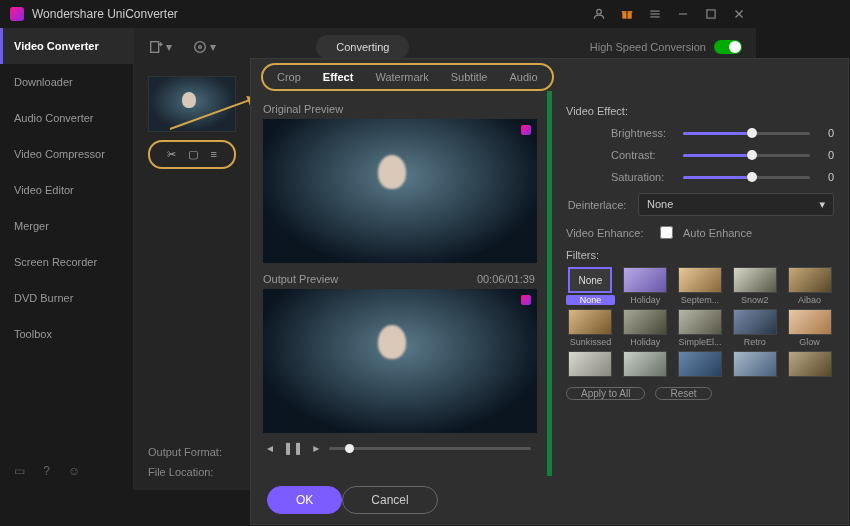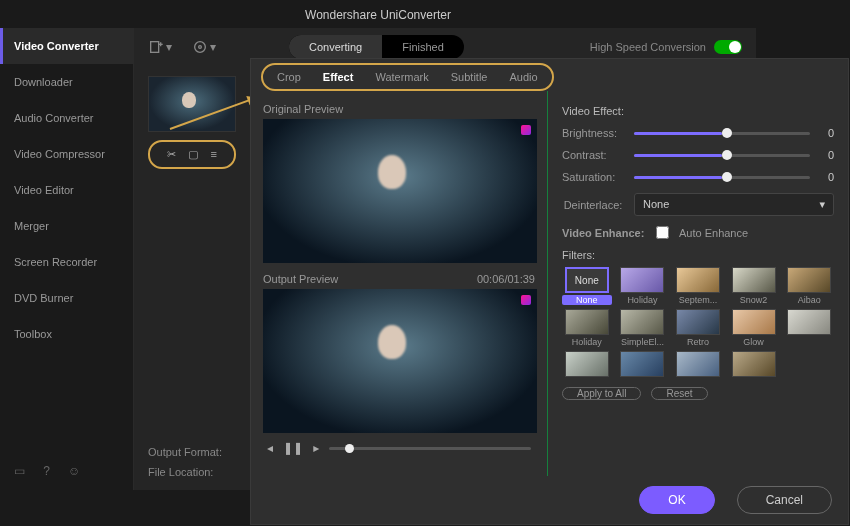--- a/index.html
+++ b/index.html
@@ -1,18 +1,18 @@
 <!DOCTYPE html>
 <html><head>
 <meta charset="utf-8">
 <style>
 * { margin: 0; padding: 0; box-sizing: border-box; font-family: -apple-system, Segoe UI, sans-serif; }
 body { background: #1a1a1a; color: #aaa; font-size: 12px; width: 850px; height: 526px; overflow: hidden; position: relative; }
 .main-window { width: 756px; height: 490px; background: #1e1e1e; display: flex; flex-direction: column; }
-.titlebar { height: 28px; background: #1a1a1a; display: flex; align-items: center; padding: 0 10px; gap: 8px; flex-direction: column; }
+.titlebar { height: 28px; background: #1a1a1a; display: flex; align-items: center; padding: 0 10px; gap: 8px; }
 .logo { width: 14px; height: 14px; background: linear-gradient(135deg, #ff1493, #8a2be2); border-radius: 3px; }
 .titlebar-title { color: #ccc; font-size: 12px; flex: 1; }
 .titlebar-icons { display: flex; gap: 14px; align-items: center; }
 .tb-icon { width: 14px; height: 14px; display: flex; align-items: center; justify-content: center; color: #888; cursor: pointer; }
 .tb-icon svg { width: 14px; height: 14px; }
 .gift { color: #e67e22; }
 .body-row { display: flex; flex: 1; }
 .sidebar { width: 134px; background: #1a1a1a; display: flex; flex-direction: column; border-right: 1px solid #2a2a2a; }
 .sidebar-item { padding: 12px 14px; color: #999; font-size: 11px; cursor: pointer; }
 .sidebar-item.active { background: #2a2a2a; color: #fff; font-weight: 600; border-left: 3px solid #6c5ce7; padding-left: 11px; }
@@ -48,43 +48,43 @@
 .dlg-tabs span.active { color: #fff; font-weight: 700; }
 .dlg-body { display: flex; flex: 1; overflow: hidden; }
 .preview-col { width: 296px; padding: 8px 12px; display: flex; flex-direction: column; }
 .prev-label { font-size: 11px; color: #999; margin: 4px 0; display:flex; justify-content:space-between; }
 .prev-box { width: 274px; height: 144px; background: radial-gradient(ellipse at 50% 40%, #5a7a8a 0%, #0a1520 75%); position: relative; }
 .prev-box::after { content:''; position:absolute; left:42%; top:25%; width:28px; height:34px; background:#dac8b8; border-radius:50% 50% 45% 45%; filter:blur(1px); }
 .prev-box .logo-wm { position: absolute; right: 6px; top: 6px; width: 10px; height: 10px; background: linear-gradient(135deg,#ff1493,#8a2be2); border-radius:2px; }
 .transport { display: flex; align-items: center; gap: 10px; padding: 8px 4px; color: #aaa; }
 .transport .prog { flex: 1; height: 3px; background: #555; border-radius: 2px; position: relative; }
 .transport .prog::after { content: ''; position: absolute; left: 16px; top: -3px; width: 9px; height: 9px; background: #eee; border-radius: 50%; }
-.right-col { flex: 1; padding: 8px 14px; overflow: hidden; border-left: 1px solid #15803d; }
+.right-col { flex: 1; padding: 8px 14px; overflow: hidden; border-left: 5px solid #15803d; }
 .sec-head { color: #bbb; font-size: 11px; margin: 6px 0; }
 .slider-row { display: flex; align-items: center; gap: 10px; margin: 10px 0; font-size: 11px; color: #999; }
-.slider-row .slbl { width: 62px; }
+.slider-row .slbl { width: 62px; margin-left: 45px; }
 .slider-row .track { flex: 1; height: 3px; background: #555; position: relative; border-radius: 2px; }
 .slider-row .track .fill { position: absolute; left: 0; height: 100%; background: #7c6cff; border-radius: 2px; }
 .slider-row .track .knob { position: absolute; top: -4px; width: 10px; height: 10px; background: #eee; border-radius: 50%; }
 .slider-row .val { width: 14px; text-align: right; color: #ccc; }
 .sel-row { display: flex; align-items: center; gap: 10px; margin: 10px 0; font-size: 11px; color: #999; }
 .sel-row .slbl { width: 62px; text-align: center; }
 .sel-row .sel { flex: 1; background: #262626; border: 1px solid #444; padding: 4px 8px; border-radius: 3px; color: #ccc; display:flex; justify-content:space-between; cursor:pointer; }
 .chk-row { display: flex; align-items: center; gap: 10px; margin: 10px 0; font-size: 11px; color: #999; }
-.chk-row .slbl { width: 84px; font-weight: bold; }
+.chk-row .slbl { width: 84px; }
 .chk-row input { accent-color: #7c6cff; }
 .filters { display: grid; grid-template-columns: repeat(5, 1fr); gap: 4px 6px; margin-top: 4px; }
 .filter { text-align: center; cursor: pointer; }
 .filter .sw { width: 44px; height: 26px; background: #666; border: 1px solid #444; margin: 0 auto; }
 .filter.sel .sw { border: 2px solid #7c6cff; background:#3a3a3a; display:flex; align-items:center; justify-content:center; color:#ddd; font-size:10px; }
 .filter .fl { font-size: 9px; color: #999; margin-top: 2px; white-space:nowrap; overflow:hidden; text-overflow:ellipsis; }
 .filter.sel .fl { background: #7c6cff; color: #fff; border-radius: 2px; padding: 0 2px; }
 .action-row { display: flex; gap: 10px; margin-top: 8px; }
 .pill-btn { border: 1px solid #666; border-radius: 12px; padding: 0 14px; font-size: 10px; color: #999; background: none; cursor: pointer; }
-.dlg-foot { display: flex; justify-content: flex-end; gap: 22px; padding: 10px 16px; }
+.dlg-foot { display: flex; justify-content: flex-start; gap: 0; padding: 10px 16px; }
 .btn { border-radius: 16px; padding: 6px 28px; font-size: 12px; cursor: pointer; border: 1px solid #666; background: #2f2f2f; color: #ccc; }
 .btn.primary { background: #7c5cff; border-color: #7c5cff; color: #fff; }
 .sw.f1{background:linear-gradient(135deg,#b8a8e8,#6858a8)}
 .sw.f2{background:linear-gradient(135deg,#e8c898,#886838)}
 .sw.f3{background:linear-gradient(135deg,#d8d8c8,#585848)}
 .sw.f4{background:linear-gradient(135deg,#c8a878,#584828)}
 .sw.f5{background:linear-gradient(135deg,#d8b888,#785828)}
 .sw.f6{background:linear-gradient(135deg,#a8a898,#484838)}
 .sw.f7{background:linear-gradient(135deg,#b8b8a8,#585848)}
 .sw.f8{background:linear-gradient(135deg,#7888a8,#283848)}
@@ -164,21 +164,20 @@
               <rect x="4" y="4" width="12" height="16"></rect>
               <line x1="16" y1="8" x2="22" y2="8"></line>
               <line x1="19" y1="5" x2="19" y2="11"></line>
             </svg>▾</div>
         <div class="top-icon"><svg width="16" height="16" viewBox="0 0 24 24" fill="none" stroke="#888" stroke-width="2">
               <circle cx="12" cy="12" r="8"></circle>
               <circle cx="12" cy="12" r="2"></circle>
             </svg>▾</div>
         <div class="tabs-pill">
           <div class="active">Converting</div>
-          <div>Finished</div>
         </div>
         <div class="hsc">
           <span>High Speed Conversion</span>
           <div class="toggle"></div>
         </div>
       </div>
       <div class="video-area">
         <div class="thumb-col">
           <div class="thumb"></div>
           <div class="thumb-tools">
@@ -288,20 +287,24 @@
           </div>
         <div class="filter">
             <div class="sw f3"></div>
             <div class="fl">Snow2</div>
           </div>
         <div class="filter">
             <div class="sw f4"></div>
             <div class="fl">Aibao</div>
           </div>
         <div class="filter">
+            <div class="sw f5"></div>
+            <div class="fl">Sunkissed</div>
+          </div>
+        <div class="filter">
             <div class="sw f6"></div>
             <div class="fl">Holiday</div>
           </div>
         <div class="filter">
             <div class="sw f7"></div>
             <div class="fl">SimpleEl...</div>
           </div>
         <div class="filter">
             <div class="sw f8"></div>
             <div class="fl">Retro</div>

